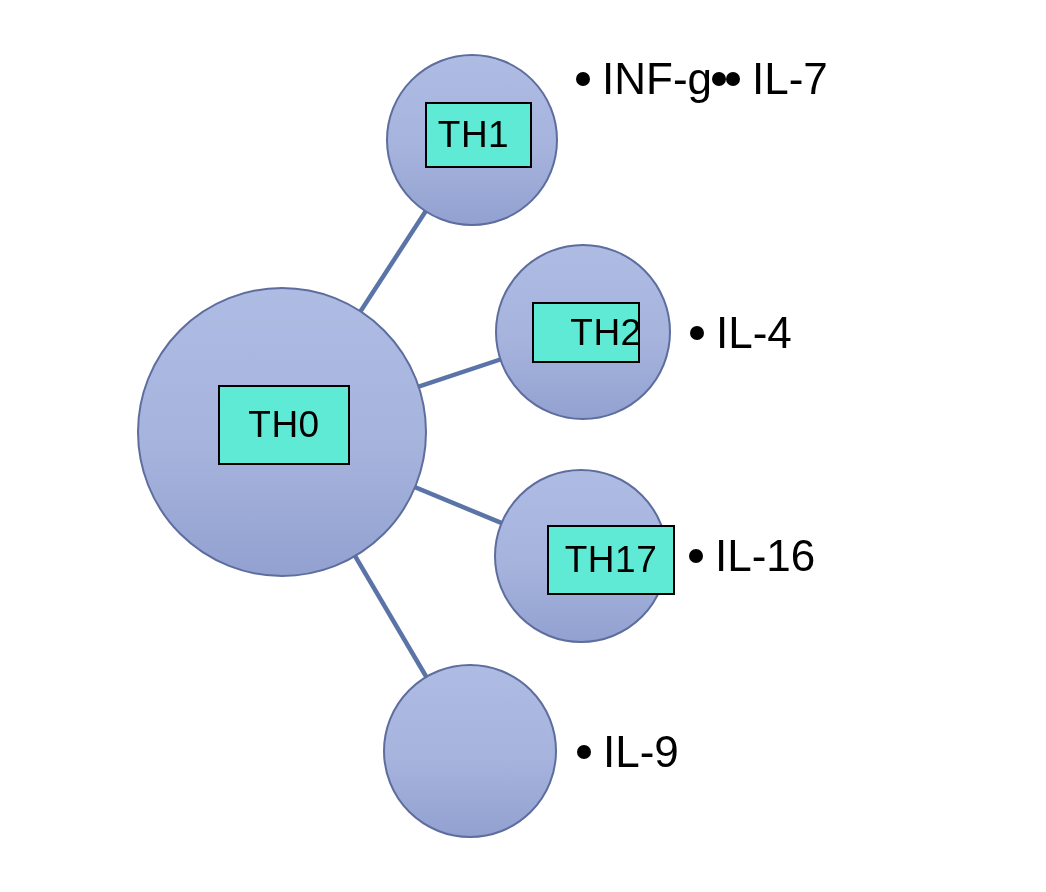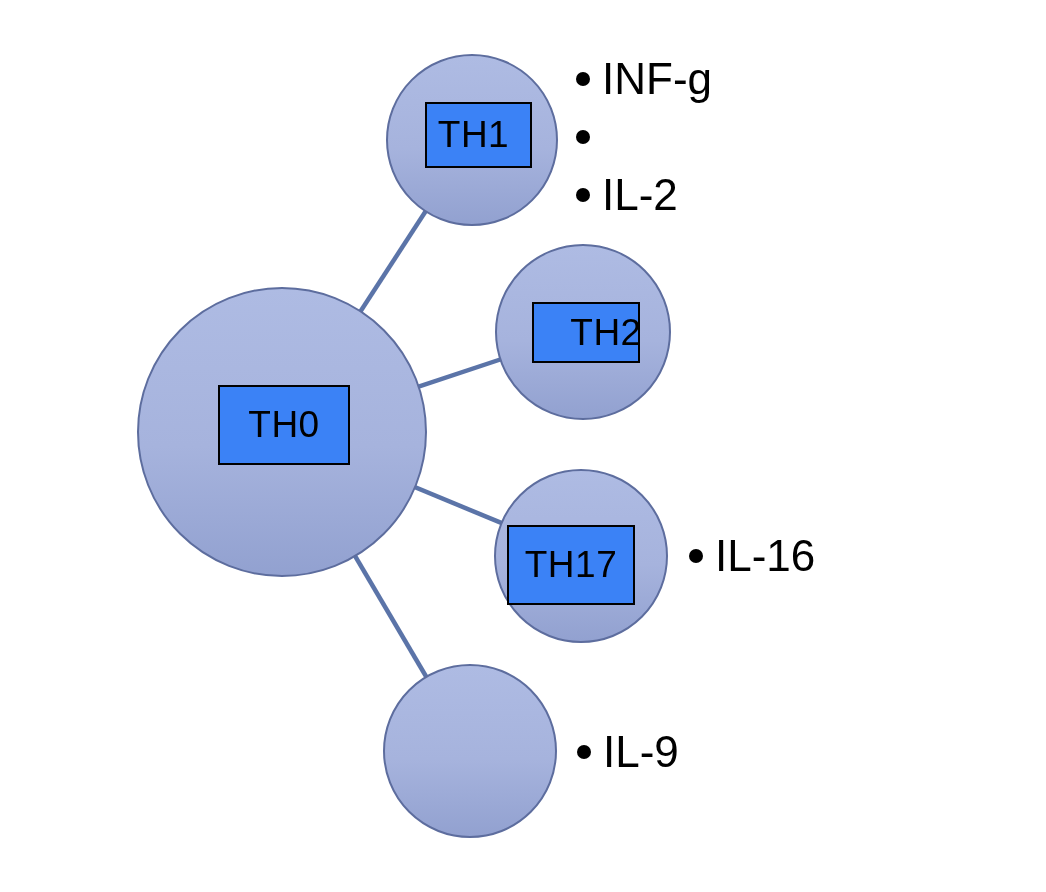--- a/index.html
+++ b/index.html
@@ -30,40 +30,39 @@
     box-sizing: border-box;
   }
   .circle.hub   { left: 137px; top: 287px; width: 290px; height: 290px; }
   .circle.th1   { left: 386px; top:  54px; width: 172px; height: 172px; }
   .circle.th2   { left: 495px; top: 244px; width: 176px; height: 176px; }
   .circle.th17  { left: 494px; top: 469px; width: 174px; height: 174px; }
   .circle.treg  { left: 383px; top: 664px; width: 174px; height: 174px; }
 
   .label-box {
     position: absolute;
-    background: #3b82f6;
+    background: #5eead4;
     border: 2.5px solid #000000;
     box-sizing: border-box;
     display: flex;
     align-items: center;
     justify-content: center;
     font-size: 37px;
     color: #000000;
     letter-spacing: 0.5px;
   }
   .label-box.th0  { left: 218px; top: 385px; width: 132px; height: 80px; }
   .label-box.th1  { left: 425px; top: 102px; width: 107px; height: 66px; padding-right: 10px; }
   .label-box.th2  { left: 532px; top: 302px; width: 108px; height: 61px; padding-left: 40px; }
-  .label-box.th17 { left: 507px; top: 525px; width: 128px; height: 80px; }
+  .label-box.th17 { left: 547px; top: 525px; width: 128px; height: 70px; }
   .label-box.treg { left: 418px; top: 712px; width: 114px; height: 71px; }
 
   .cyt-list {
     position: absolute;
     display: flex;
-    flex-direction: column;
   }
   .cyt-list.th1  { left: 576px; top:  50px; }
   .cyt-list.th2  { left: 690px; top: 304px; }
   .cyt-list.th17 { left: 689px; top: 527px; }
   .cyt-list.treg { left: 577px; top: 723px; }
 
   .cyt-row {
     height: 58px;
     display: flex;
     align-items: center;
@@ -117,24 +116,30 @@
   <div class="cyt-list th1">
     <div class="cyt-row">
       <span class="dot"></span>
       <span class="cyt-text">INF-g</span>
     </div>
     <div class="cyt-row">
       <span class="dot"></span>
     </div>
     <div class="cyt-row">
       <span class="dot"></span>
-      <span class="cyt-text">IL-2</span>
+      <span class="cyt-text">IL-7</span>
     </div>
   </div>
 
+  <div class="cyt-list th2">
+    <div class="cyt-row">
+      <span class="dot"></span>
+      <span class="cyt-text">IL-4</span>
+    </div>
+  </div>
 
   <div class="cyt-list th17">
     <div class="cyt-row">
       <span class="dot"></span>
       <span class="cyt-text">IL-16</span>
     </div>
   </div>
 
   <div class="cyt-list treg">
     <div class="cyt-row">

